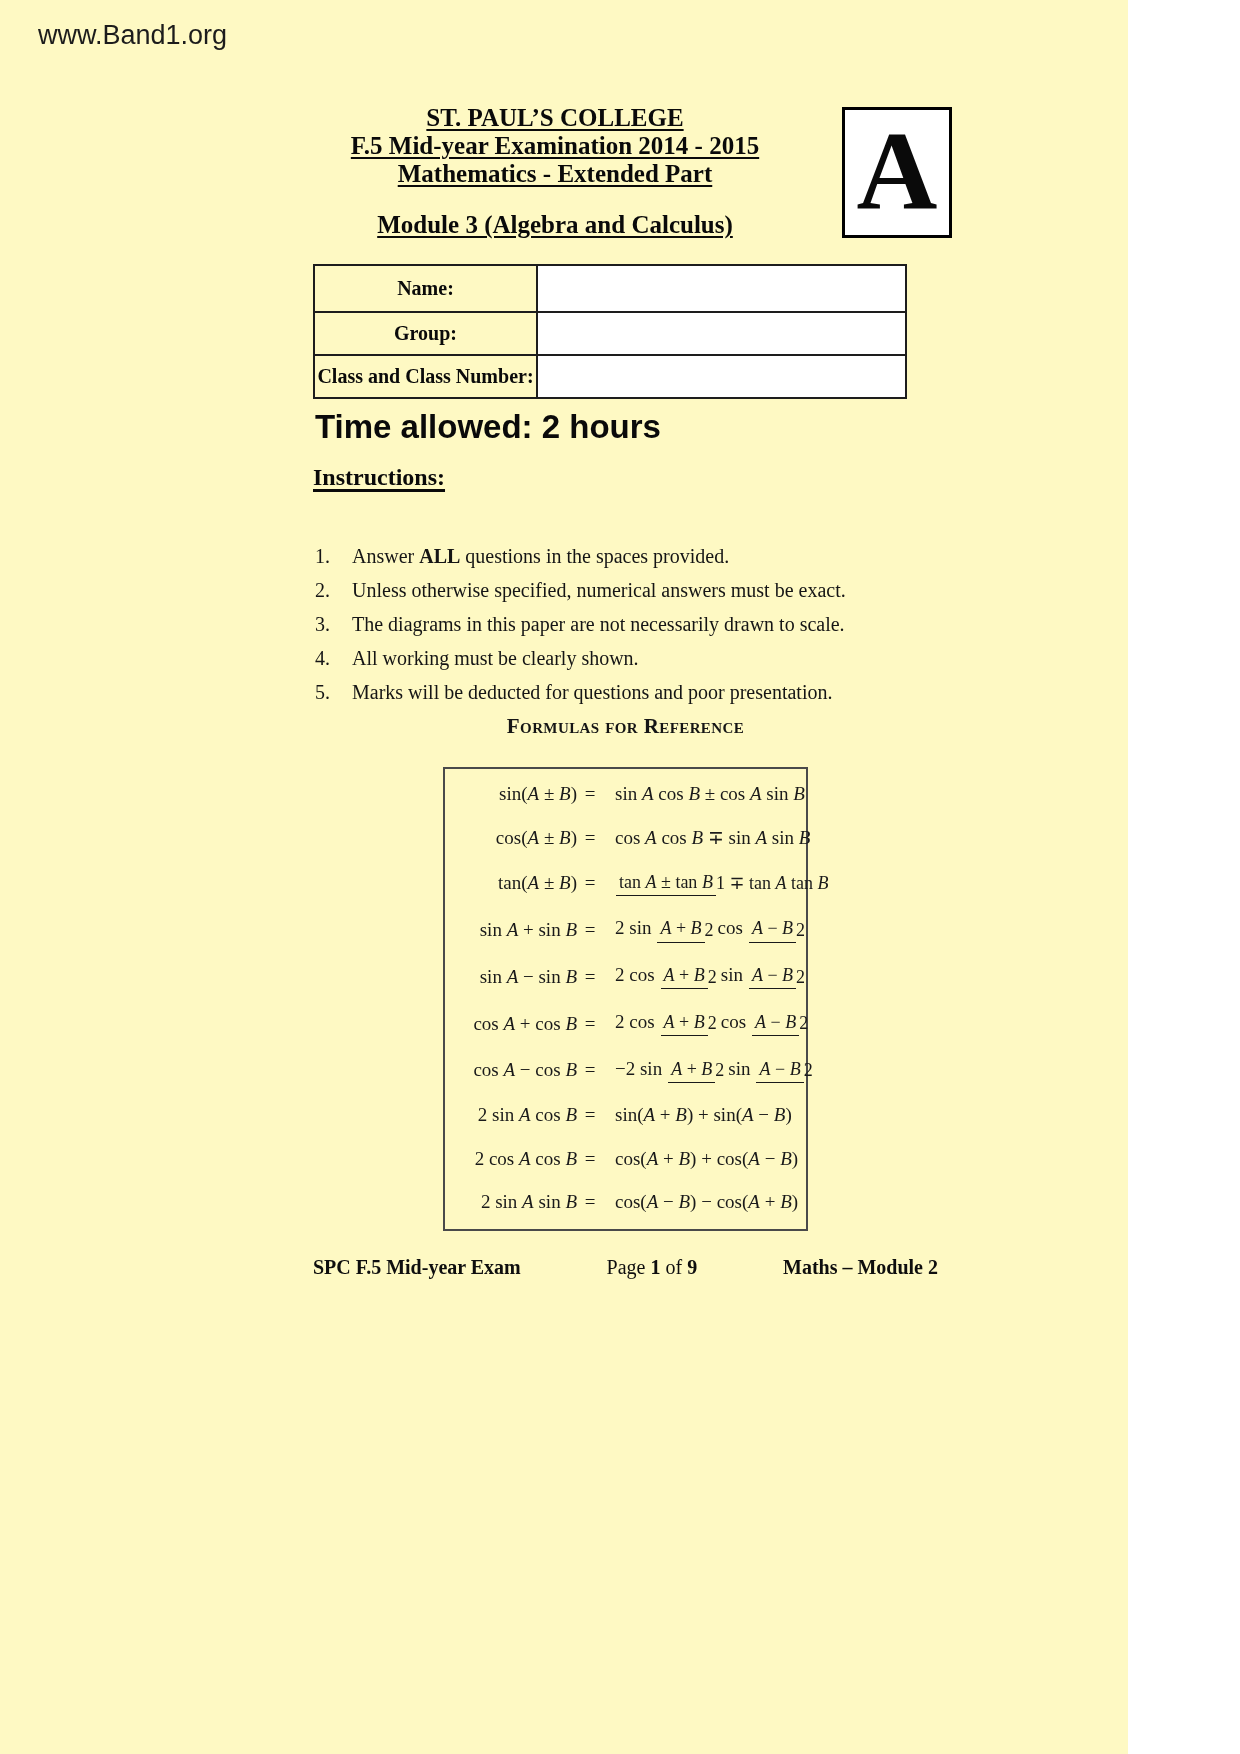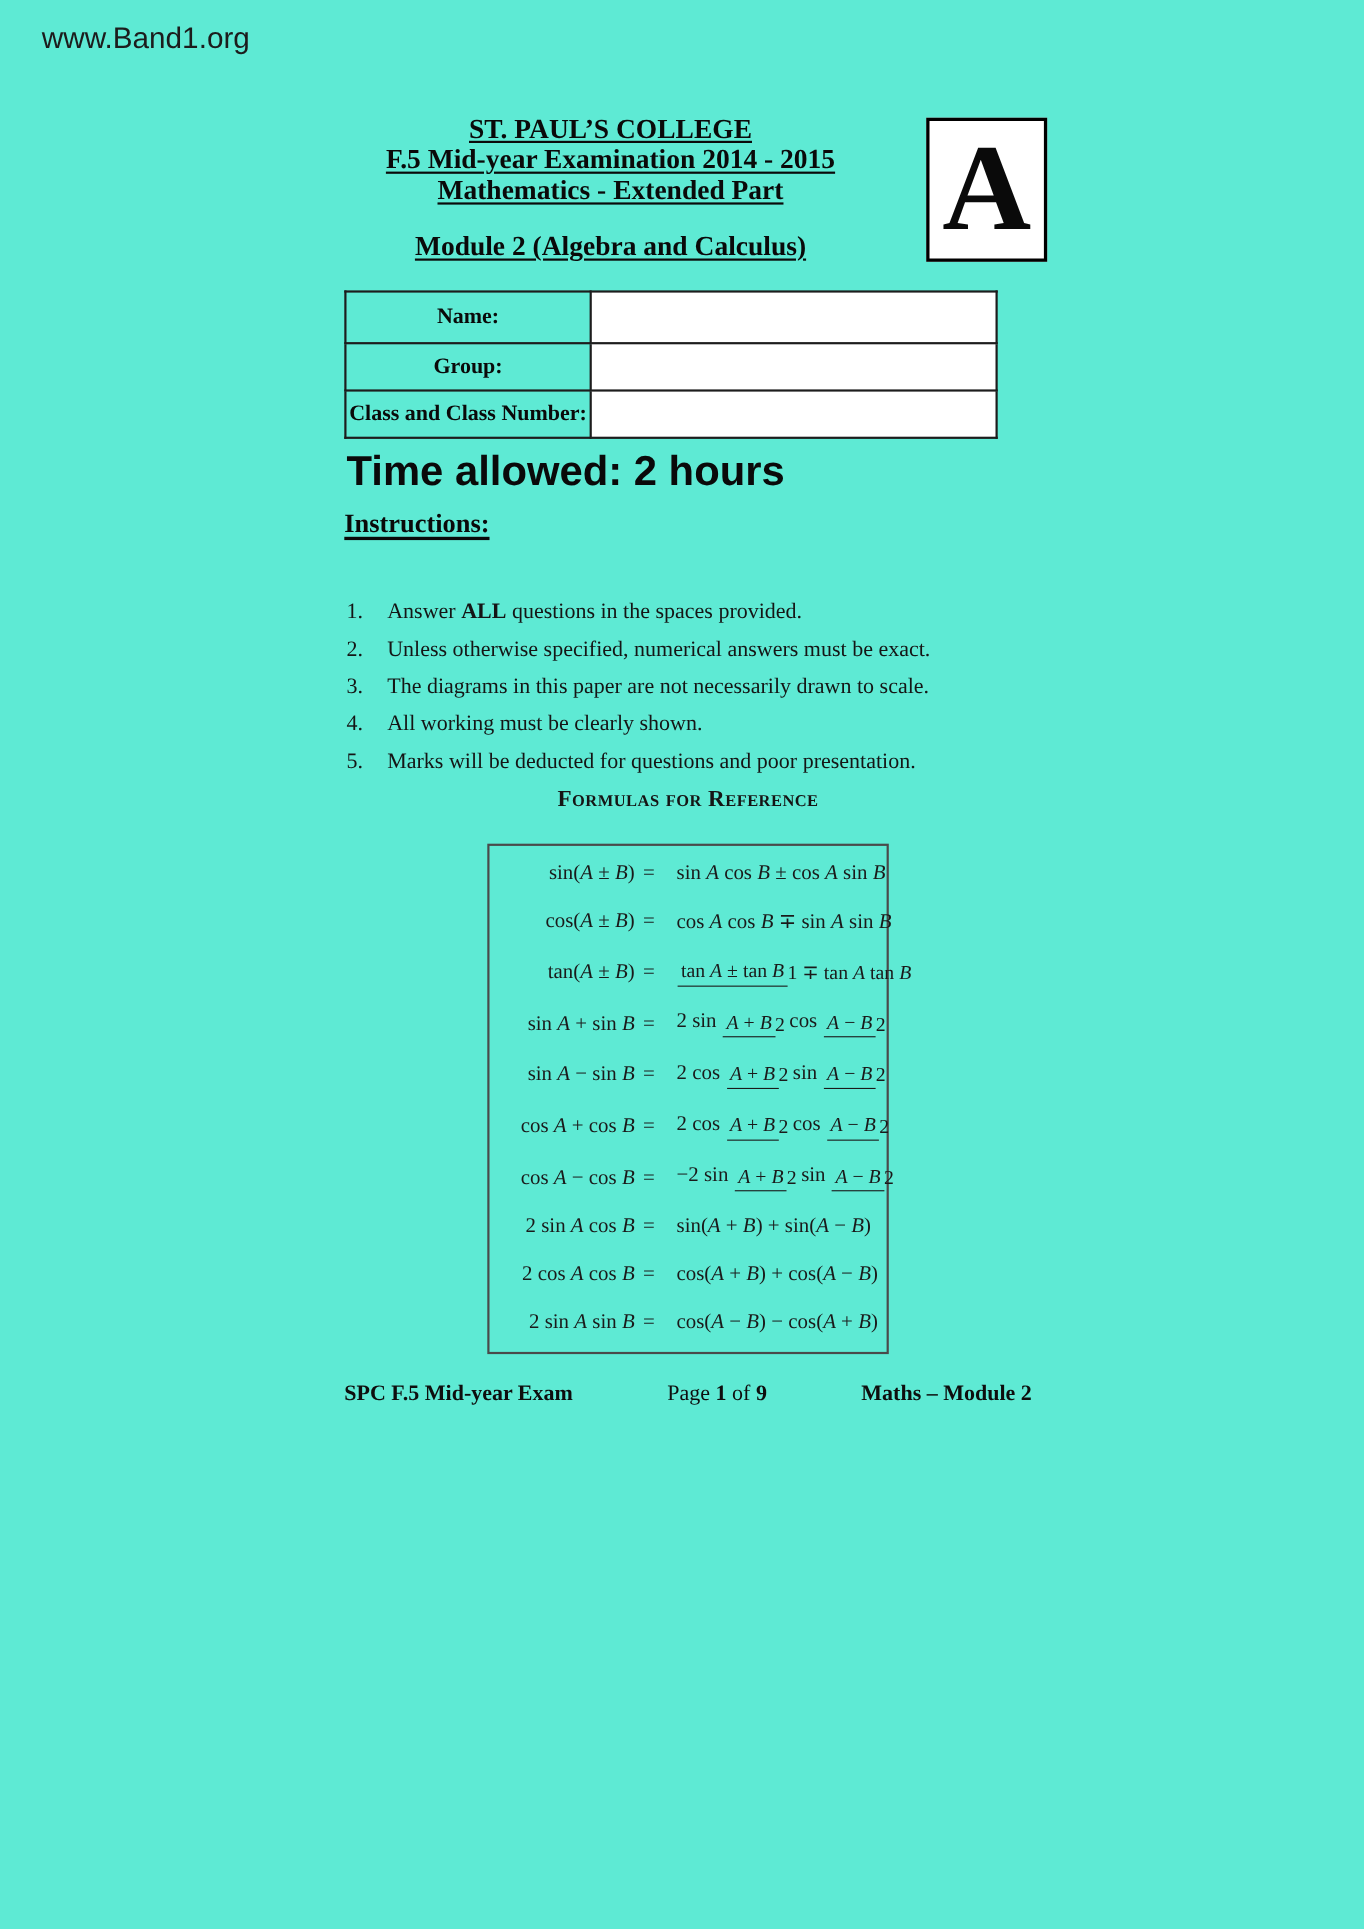--- a/index.html
+++ b/index.html
@@ -1,17 +1,17 @@
 <!DOCTYPE html>
 <html><head>
 <meta charset="utf-8">
 <style>
   html,body{margin:0;padding:0;background:#ffffff;}
   .page{
-    position:relative;width:1240px;height:1754px;background:#5eead4;
+    position:relative;width:1128px;height:1754px;background:#fef9c3;
     color:#111;font-family:"Liberation Serif",serif;overflow:hidden;
   }
   .watermark{
     position:absolute;left:38px;top:20px;
     font-family:"Liberation Sans",sans-serif;font-size:27px;color:#1c1c1c;
   }
   
   .header-titles{
     position:absolute;left:255px;top:104px;width:600px;text-align:center;
     font-weight:bold;font-size:25px;line-height:28px;color:#0a0a0a;
@@ -33,21 +33,21 @@
   }
   .info-table td{border:2px solid #1d1d1d;}
   .info-table td.label{
     width:219px;text-align:center;font-weight:bold;font-size:20px;height:39px;color:#0a0a0a;
   }
   .info-table tr:first-child td{height:43px;}
   .info-table td.value{background:#fff;}
   
   .time-allowed{
     position:absolute;left:315px;top:408px;
-    font-family:"Liberation Sans",sans-serif;font-weight:bold;font-size:38px;color:#0a0a0a;
+    font-family:"Liberation Sans",sans-serif;font-weight:bold;font-size:33px;color:#0a0a0a;
   }
   
   .instructions-heading{
     position:absolute;left:313px;top:464px;font-size:24px;font-weight:bold;color:#0a0a0a;
   }
   .instructions-heading span{
     text-decoration:underline;text-decoration-thickness:2.5px;text-underline-offset:4px;
   }
   .instructions-list{
     position:absolute;left:315px;top:545px;width:620px;
@@ -92,21 +92,21 @@
 <body>
 
 <div class="page">
 
   <div class="watermark">www.Band1.org</div>
 
   <div class="header-titles">
     <div class="title-line"><span>ST. PAUL’S COLLEGE</span></div>
     <div class="title-line"><span>F.5 Mid-year Examination 2014 - 2015</span></div>
     <div class="title-line"><span>Mathematics - Extended Part</span></div>
-    <div class="module-line"><span>Module 2 (Algebra and Calculus)</span></div>
+    <div class="module-line"><span>Module 3 (Algebra and Calculus)</span></div>
   </div>
 
   <div class="version-box">
     <span class="version-letter">A</span>
   </div>
 
   <table class="info-table">
     <tbody>
         <tr>
           <td class="label">Name:</td>

